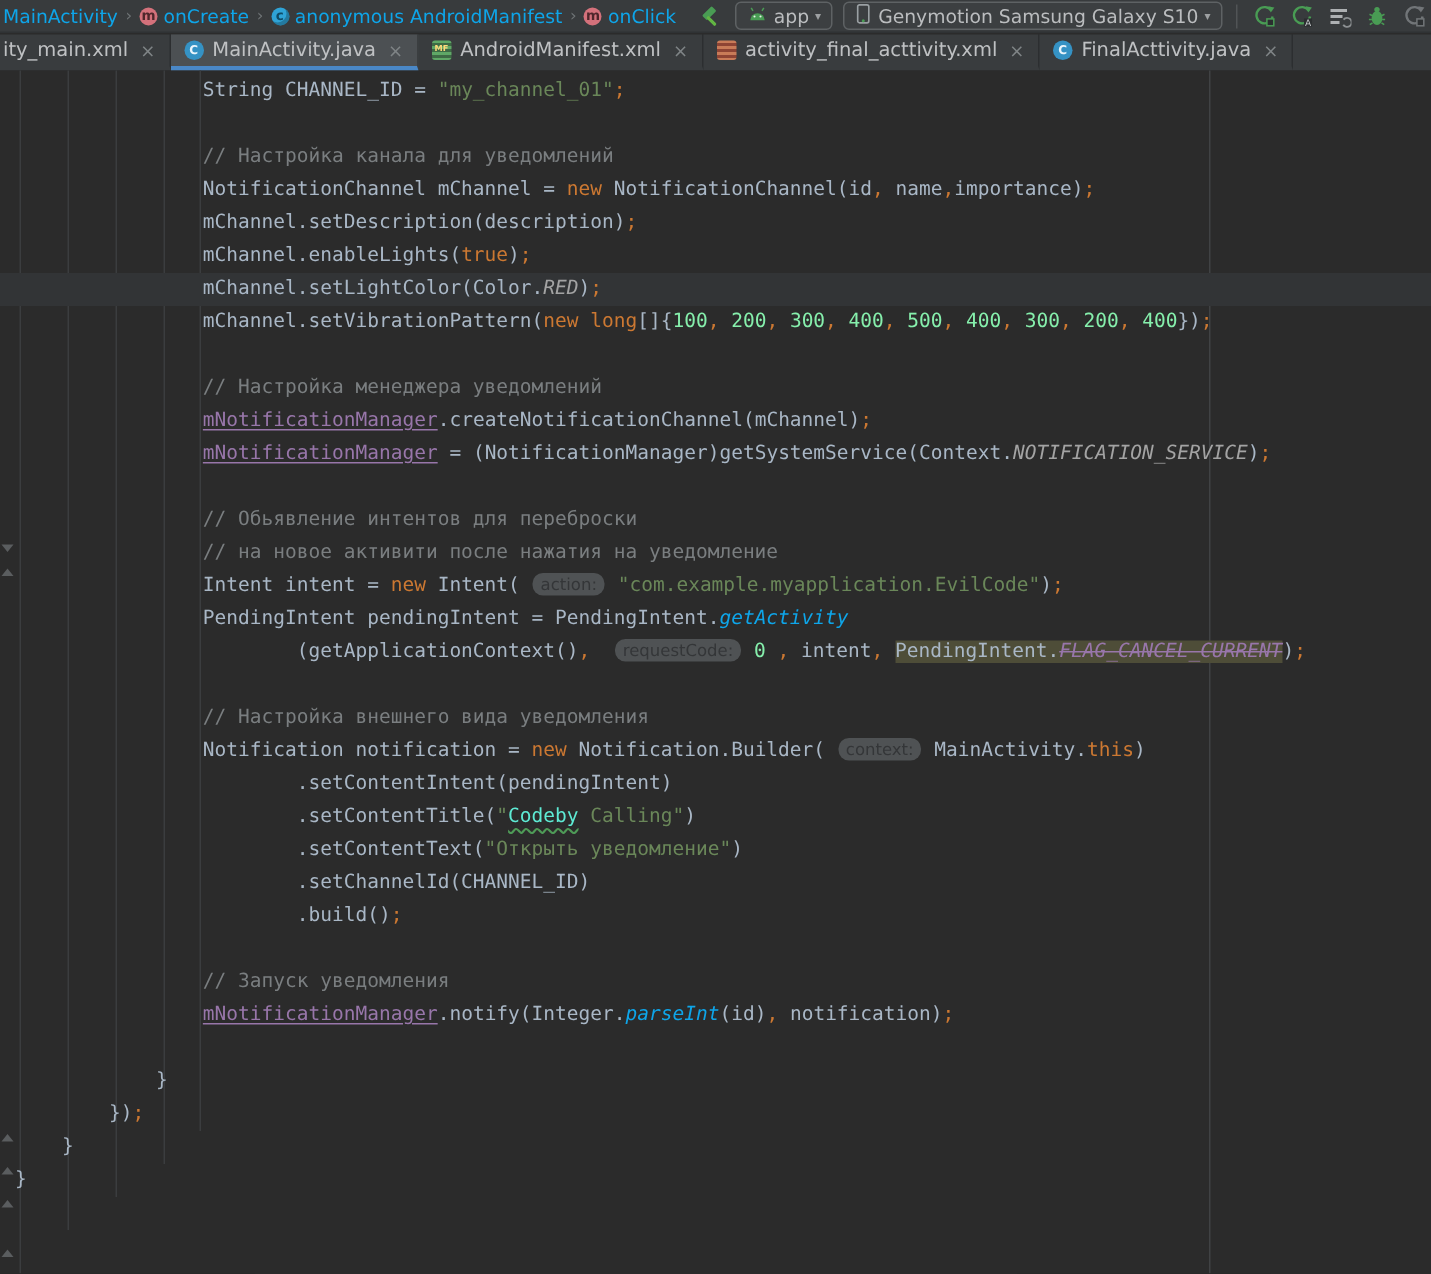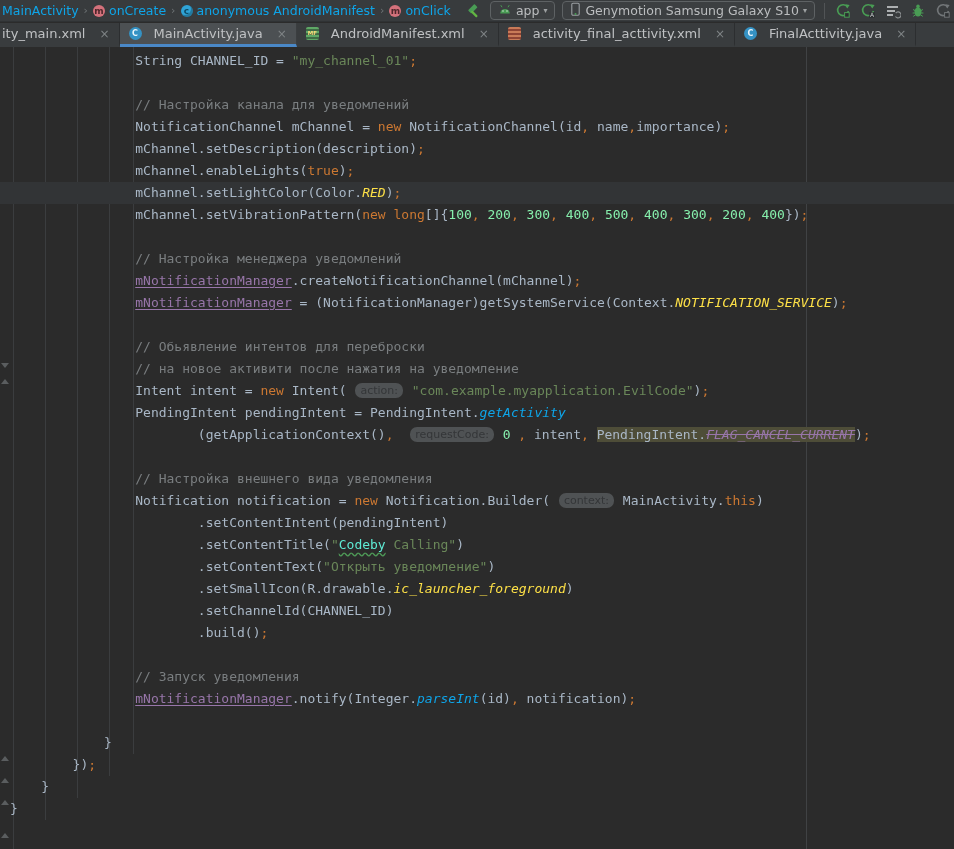--- a/index.html
+++ b/index.html
@@ -24,21 +24,21 @@
   .nav-right { margin-left:auto; display:flex; align-items:center; gap:7px; padding-right:0; }
   .combo { display:flex; align-items:center; height:19px; border:1px solid #5E6264;
     border-radius:4px; padding:0 7px; color:#BBBDBF; font-size:12.5px; gap:4px; background:#3C3F41; }
   .arrow { font-size:8px; color:#9DA0A2; }
   .tb-sep { width:1px; height:16px; background:#515456; margin:0 2px; }
   .tb-icon { width:18px; height:18px; display:flex; align-items:center; justify-content:center; }
 
   
   .tabbar { position:absolute; top:23px; left:0; right:0; height:24px;
     background:#393C3E; display:flex; align-items:stretch; }
-  .tab { display:flex; align-items:center; gap:12px; padding:0 9px;
+  .tab { display:flex; align-items:center; gap:6px; padding:0 9px;
     border-right:1px solid rgba(0,0,0,.22); border-bottom:3px solid transparent;
     color:#BFC1C3; font-size:13px; white-space:nowrap; }
   .tab.active { background:#4C5053; border-bottom-color:#4A88C7; }
   .tab.clipped { padding-left:2px; }
   .tab-close { color:#7F8486; font-size:12px; margin-left:2px; }
   .tab-icon { position:relative; display:inline-block; }
   .tab-icon i, .crumb-icon i { font-style:normal; display:block; }
   .ic-java { width:13px; height:13px; border-radius:50%; background:#3592C4;
     color:#EAF5FC; font:bold 8px/13px "DejaVu Sans",sans-serif; text-align:center; }
   .ic-manifest { width:13px; height:13px; border-radius:2px;
@@ -54,21 +54,21 @@
   .margin-line { position:absolute; left:806px; top:0; bottom:0; width:1px; background:#404244; z-index:0; }
   .code { position:relative; z-index:1; padding-top:3px; }
   .code-line { height:22px; line-height:22px; white-space:pre; padding-left:10px; }
   .caret-line { background:#323436; }
   .sg-d { color:#A9B7C6; }
   .sg-k { color:#CC7832; }
   .sg-s { color:#6A8759; }
   .sg-sw { color:#5eead4; text-decoration:underline wavy #4E9B57; text-underline-offset:3px; }
   .sg-n { color:#86efac; }
   .sg-c { color:#7A7E80; }
-  .sg-sc { color:#fde047; font-style:italic; }
+  .sg-sc { color:#a3a3a3; font-style:italic; }
   .sg-sm { color:#0ea5e9; font-style:italic; }
   .sg-fu { color:#9876AA; text-decoration:underline; text-underline-offset:2px; }
   .sg-hd { background:#4E4D38; color:#A9B7C6; }
   .sg-hc { background:#4E4D38; color:#9876AA; font-style:italic; text-decoration:line-through; }
   .sg-h { display:inline-block; background:#4F5254; color:#343638;
     border-radius:7px; padding:0 5px; margin:0 1px;
     font:11px/15px "DejaVu Sans","Liberation Sans",sans-serif; vertical-align:1px; }
 
   
   .fold { position:absolute; left:1px; width:0; height:0; z-index:2;
@@ -265,21 +265,20 @@
         <div class="code-line"><span class="sg-c">                // на новое активити после нажатия на уведомление</span></div>
         <div class="code-line"><span class="sg-d">                Intent intent = </span><span class="sg-k">new</span><span class="sg-d"> Intent( </span><span class="sg-h">action:</span><span class="sg-d"> </span><span class="sg-s">"com.example.myapplication.EvilCode"</span><span class="sg-d">)</span><span class="sg-k">;</span></div>
         <div class="code-line"><span class="sg-d">                PendingIntent pendingIntent = PendingIntent.</span><span class="sg-sm">getActivity</span></div>
         <div class="code-line"><span class="sg-d">                        (getApplicationContext()</span><span class="sg-k">,</span><span class="sg-d">  </span><span class="sg-h">requestCode:</span><span class="sg-d"> </span><span class="sg-n">0</span><span class="sg-d"> </span><span class="sg-k">,</span><span class="sg-d"> intent</span><span class="sg-k">,</span><span class="sg-d"> </span><span class="sg-hd">PendingIntent.</span><span class="sg-hc">FLAG_CANCEL_CURRENT</span><span class="sg-d">)</span><span class="sg-k">;</span></div>
         <div class="code-line"></div>
         <div class="code-line"><span class="sg-c">                // Настройка внешнего вида уведомления</span></div>
         <div class="code-line"><span class="sg-d">                Notification notification = </span><span class="sg-k">new</span><span class="sg-d"> Notification.Builder( </span><span class="sg-h">context:</span><span class="sg-d"> MainActivity.</span><span class="sg-k">this</span><span class="sg-d">)</span></div>
         <div class="code-line"><span class="sg-d">                        .setContentIntent(pendingIntent)</span></div>
         <div class="code-line"><span class="sg-d">                        .setContentTitle(</span><span class="sg-s">"</span><span class="sg-sw">Codeby</span><span class="sg-s"> Calling"</span><span class="sg-d">)</span></div>
         <div class="code-line"><span class="sg-d">                        .setContentText(</span><span class="sg-s">"Открыть уведомление"</span><span class="sg-d">)</span></div>
-        <div class="code-line"><span class="sg-d">                        .setSmallIcon(R.drawable.</span><span class="sg-sc">ic_launcher_foreground</span><span class="sg-d">)</span></div>
         <div class="code-line"><span class="sg-d">                        .setChannelId(CHANNEL_ID)</span></div>
         <div class="code-line"><span class="sg-d">                        .build()</span><span class="sg-k">;</span></div>
         <div class="code-line"></div>
         <div class="code-line"><span class="sg-c">                // Запуск уведомления</span></div>
         <div class="code-line"><span class="sg-d">                </span><span class="sg-fu">mNotificationManager</span><span class="sg-d">.notify(Integer.</span><span class="sg-sm">parseInt</span><span class="sg-d">(id)</span><span class="sg-k">,</span><span class="sg-d"> notification)</span><span class="sg-k">;</span></div>
         <div class="code-line"></div>
         <div class="code-line"><span class="sg-d">            }</span></div>
         <div class="code-line"><span class="sg-d">        })</span><span class="sg-k">;</span></div>
         <div class="code-line"><span class="sg-d">    }</span></div>
         <div class="code-line"><span class="sg-d">}</span></div>

